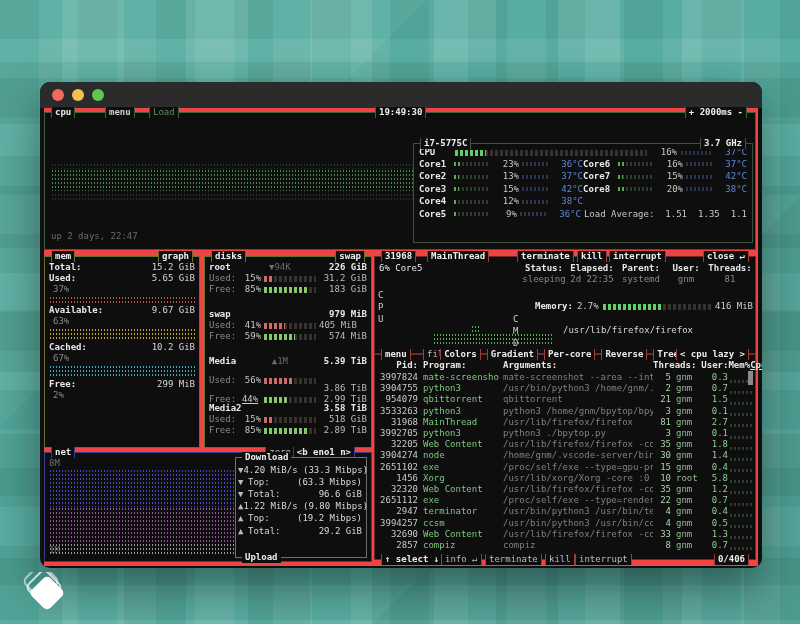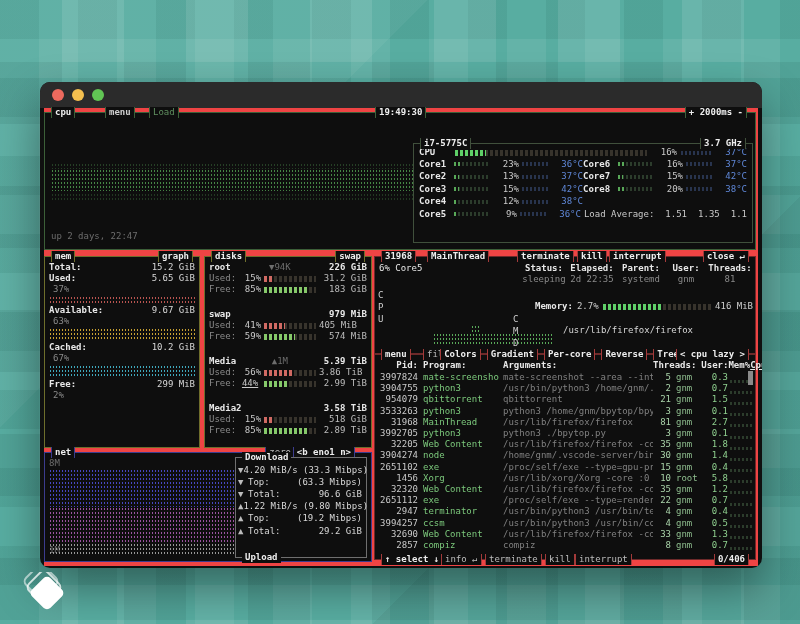--- a/index.html
+++ b/index.html
@@ -304,21 +304,21 @@
               <span class="b" style="color: rgb(232, 232, 232);">Media</span>
               <span class="dim2" style="flex: 1 1 0%; text-align: center;">▲1M</span>
               <span class="b" style="color: rgb(232, 232, 232);">5.39 TiB</span>
             </div>
             <div class="row" style="gap: 3px;">
               <span class="dim">Used:</span>
               <span style="width: 22px; text-align: right; color: rgb(201, 201, 201);">56%</span>
               <span class="meter" style="flex: 1 1 0%; color: rgb(208, 106, 99);">
                 <span class="lit" style="width: 56%;"></span>
               </span>
-              <span class="dim" style="width: 48px; text-align: left; color: rgb(189, 189, 189);">3.86 TiB</span>
+              <span class="dim" style="width: 48px; text-align: right; color: rgb(189, 189, 189); margin-top: 16px;">3.86 TiB</span>
             </div>
             <div class="row" style="gap: 3px;">
               <span class="dim">Free:</span>
               <span style="width: 22px; text-align: center; color: rgb(201, 201, 201); text-decoration: underline;">44%</span>
               <span class="meter" style="flex: 1 1 0%; color: rgb(134, 201, 106);">
                 <span class="lit" style="width: 44%;"></span>
               </span>
               <span class="dim" style="width: 48px; text-align: right; color: rgb(189, 189, 189);">2.99 TiB</span>
             </div>
           </div>

